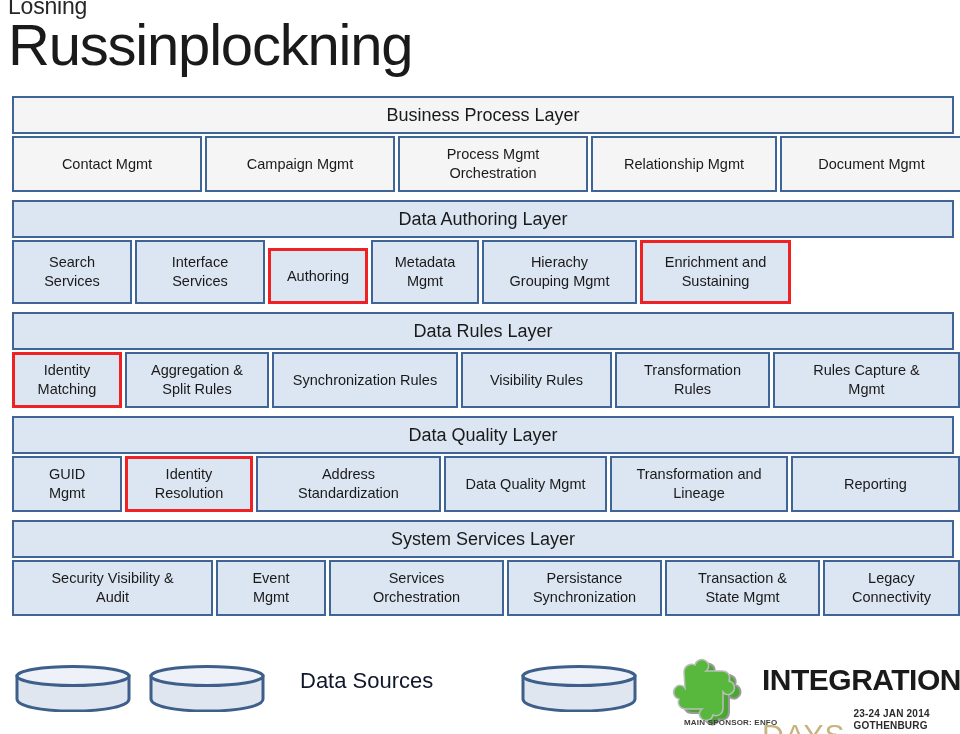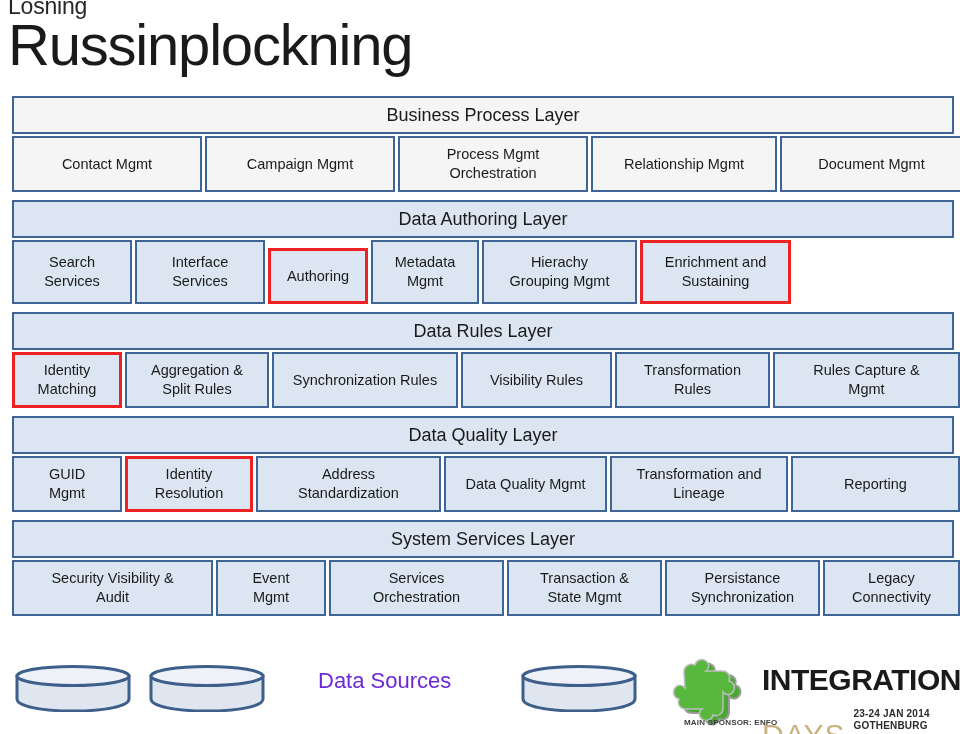--- a/index.html
+++ b/index.html
@@ -110,24 +110,24 @@
 
   .cyl {
     position: absolute;
     width: 118px;
     height: 48px;
   }
   .cyl svg { display: block; }
 
   .sources-label {
     position: absolute;
-    left: 318px;
+    left: 300px;
     top: 18px;
     font-size: 22px;
-    color: #6d28d9;
+    color: #0f172a;
   }
 
   
   .logo {
     position: absolute;
     left: 668px;
     top: 2px;
     width: 292px;
     height: 82px;
   }
@@ -227,22 +227,22 @@
           <div class="cell" style="width: 178px; flex: 0 0 178px;">Transformation and<br>Lineage</div>
           <div class="cell" style="width: 169px; flex: 0 0 169px;">Reporting</div>
         </div>
       </div>
       <div class="layer">
         <div class="layer-header">System Services Layer</div>
         <div class="layer-cells">
           <div class="cell" style="width: 201px; flex: 0 0 201px;">Security Visibility &amp;<br>Audit</div>
           <div class="cell" style="width: 110px; flex: 0 0 110px;">Event<br>Mgmt</div>
           <div class="cell" style="width: 175px; flex: 0 0 175px;">Services<br>Orchestration</div>
+          <div class="cell" style="width: 155px; flex: 0 0 155px;">Persistance<br>Synchronization</div>
           <div class="cell" style="width: 155px; flex: 0 0 155px;">Transaction &amp;<br>State Mgmt</div>
-          <div class="cell" style="width: 155px; flex: 0 0 155px;">Persistance<br>Synchronization</div>
           <div class="cell" style="width: 137px; flex: 0 0 137px;">Legacy<br>Connectivity</div>
         </div>
       </div>
     </div>
 
   <div class="sources">
     <div class="sources-label">Data Sources</div>
 
     <div class="logo">
       <div class="puzzle">

